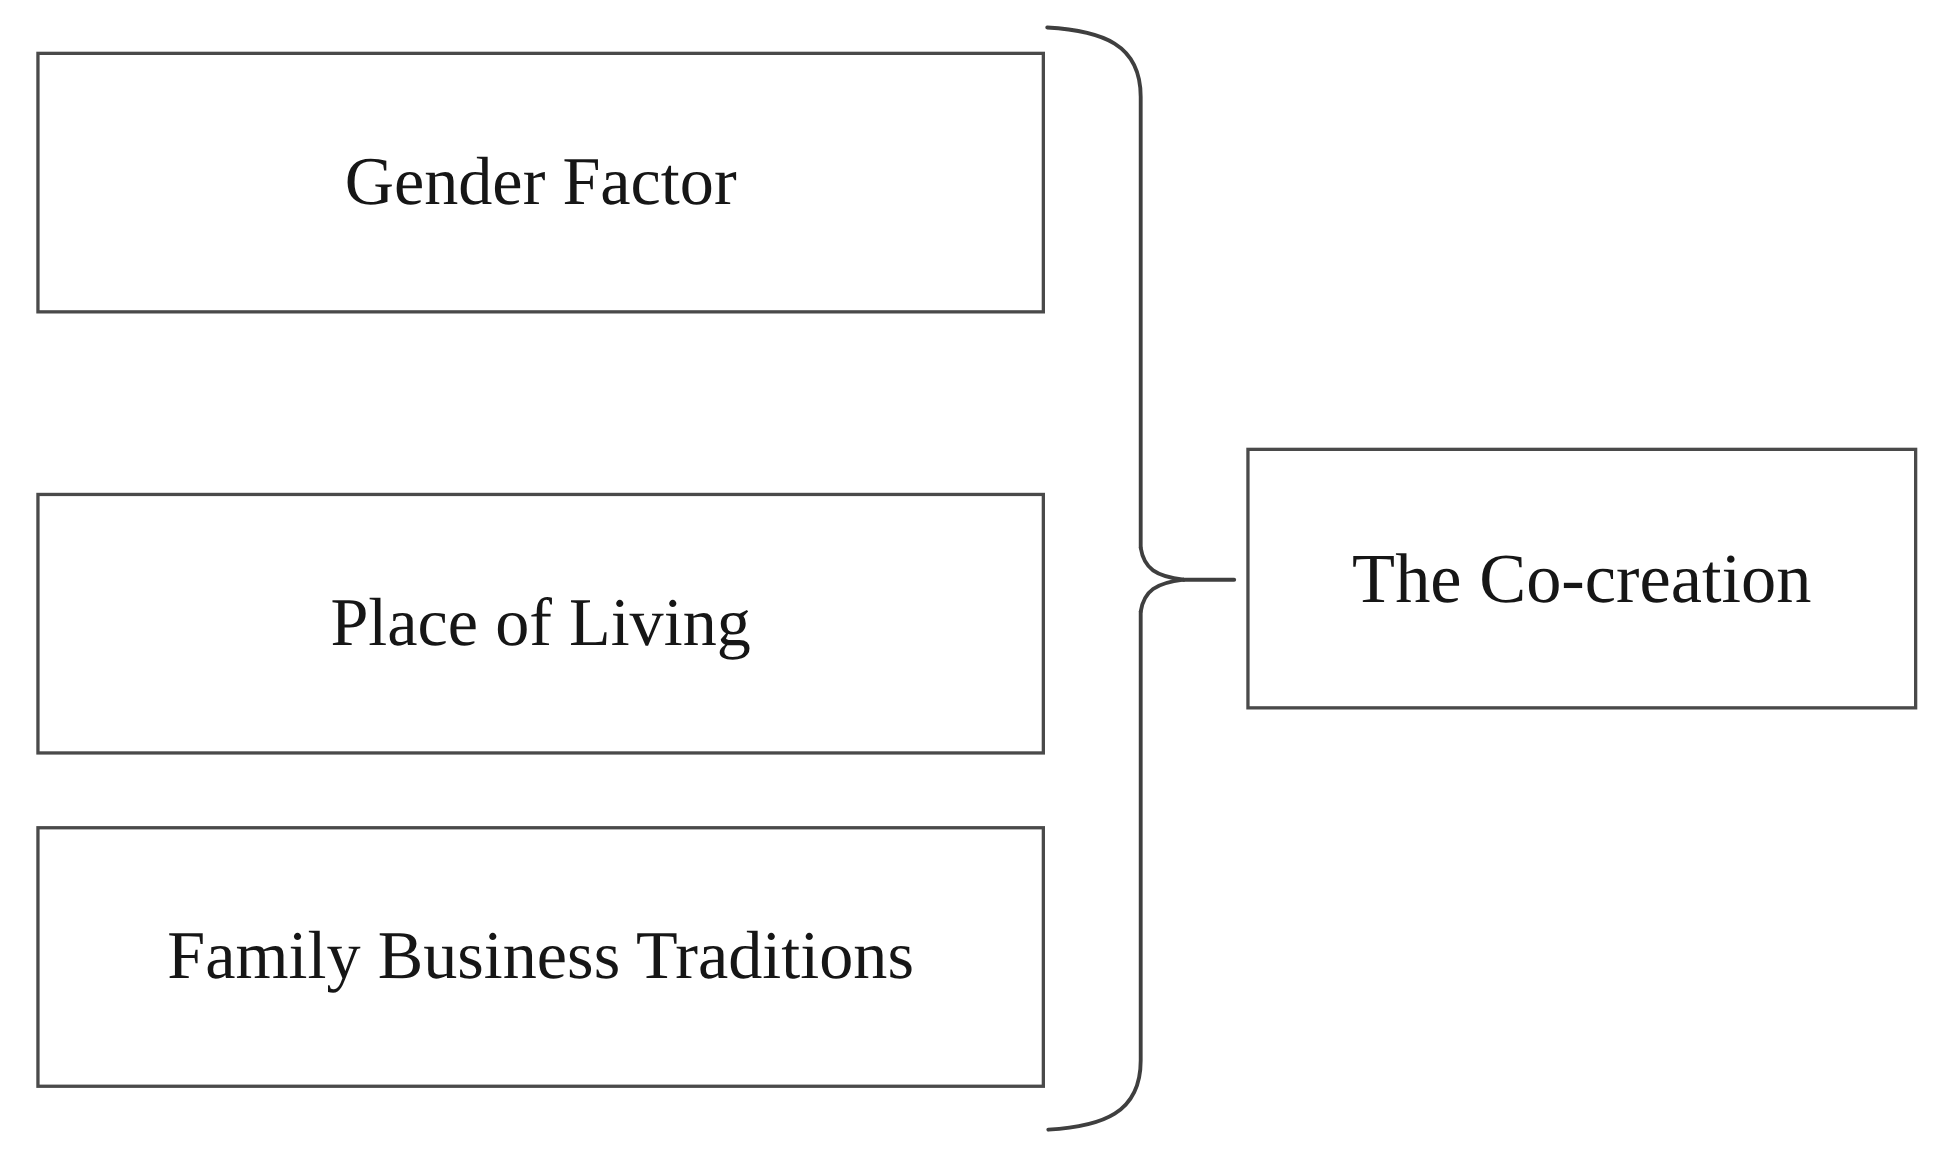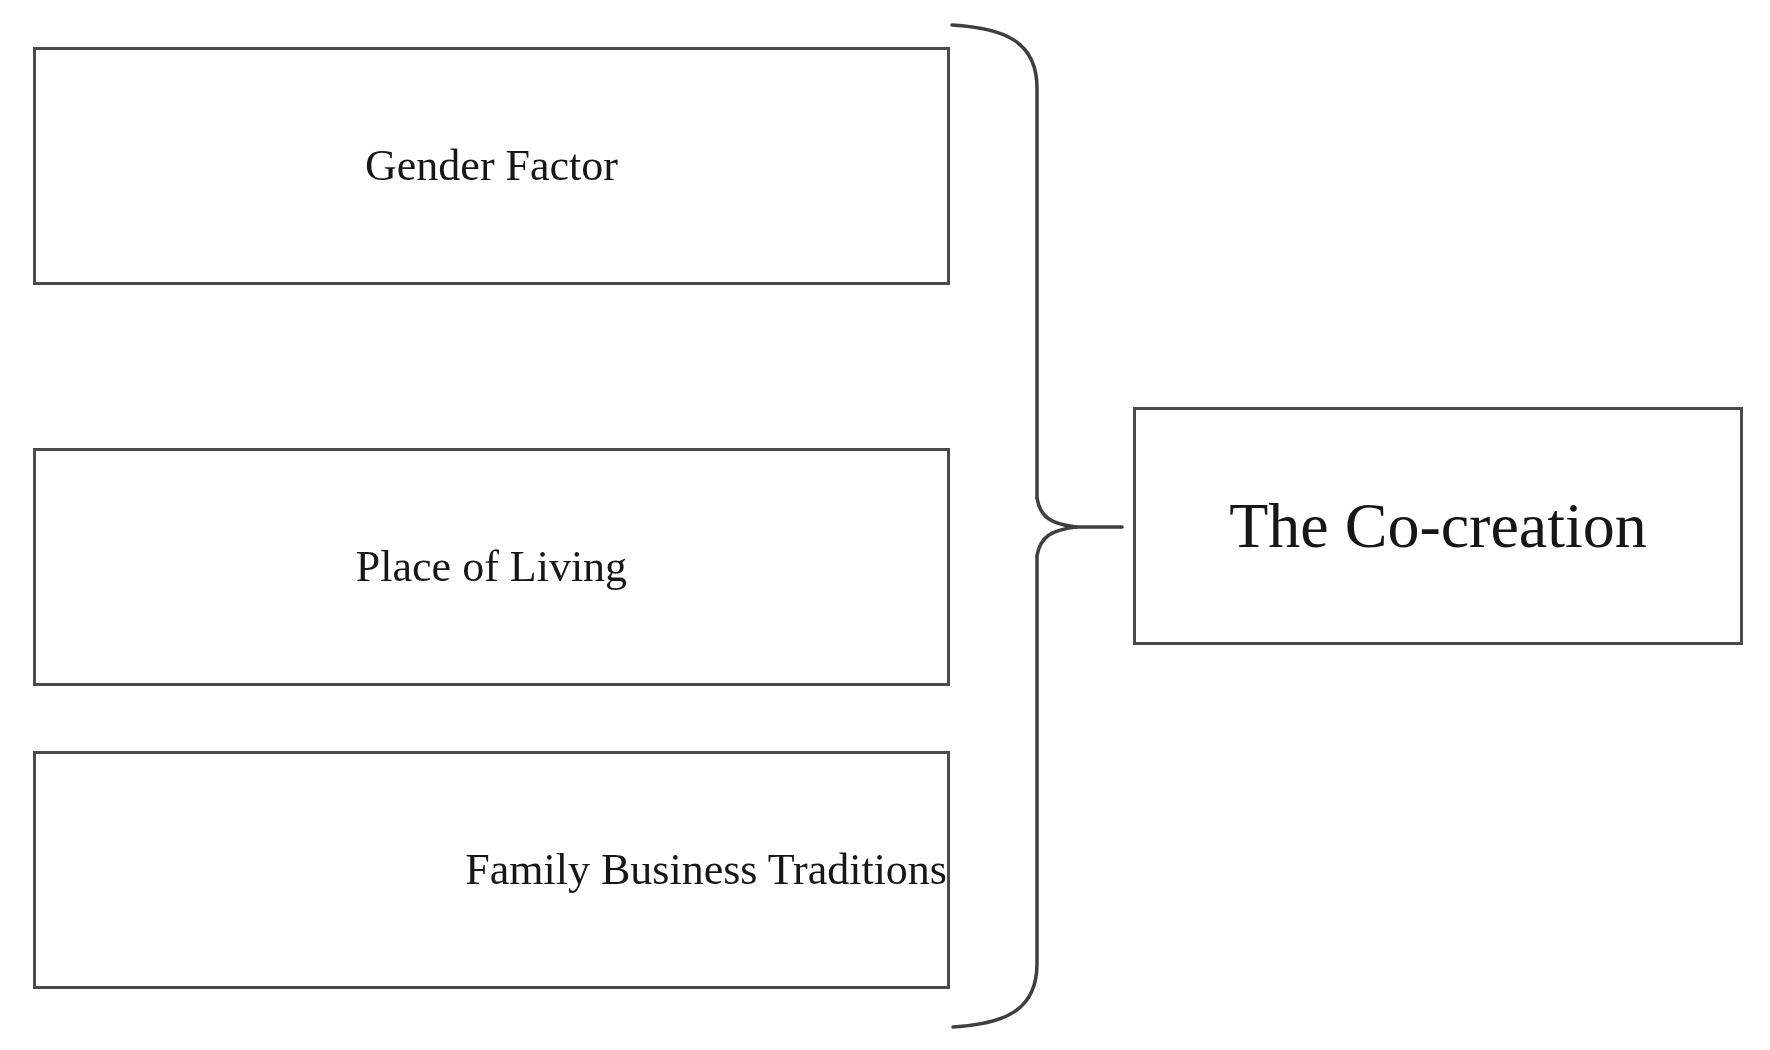--- a/index.html
+++ b/index.html
@@ -18,32 +18,32 @@
   }
   .box {
     position: absolute;
     box-sizing: border-box;
     border: 3px solid #4a4a4a;
     background: #ffffff;
     display: flex;
     align-items: center;
     justify-content: center;
     text-align: center;
-    font-size: 44px;
+    font-size: 62px;
     line-height: 1.45;
     color: #161616;
   }
   .factor-box {
     left: 33px;
     width: 917px;
     height: 238px;
   }
   #factor-box-0 { top: 47px; }
   #factor-box-1 { top: 448px; }
-  #factor-box-2 { top: 751px; justify-content: flex-end; }
+  #factor-box-2 { top: 751px; }
   .outcome-box {
     left: 1133px;
     top: 407px;
     width: 610px;
     height: 238px;
     flex-direction: column;
     font-size: 64px;
     line-height: 1.5;
   }
   .outcome-line {

